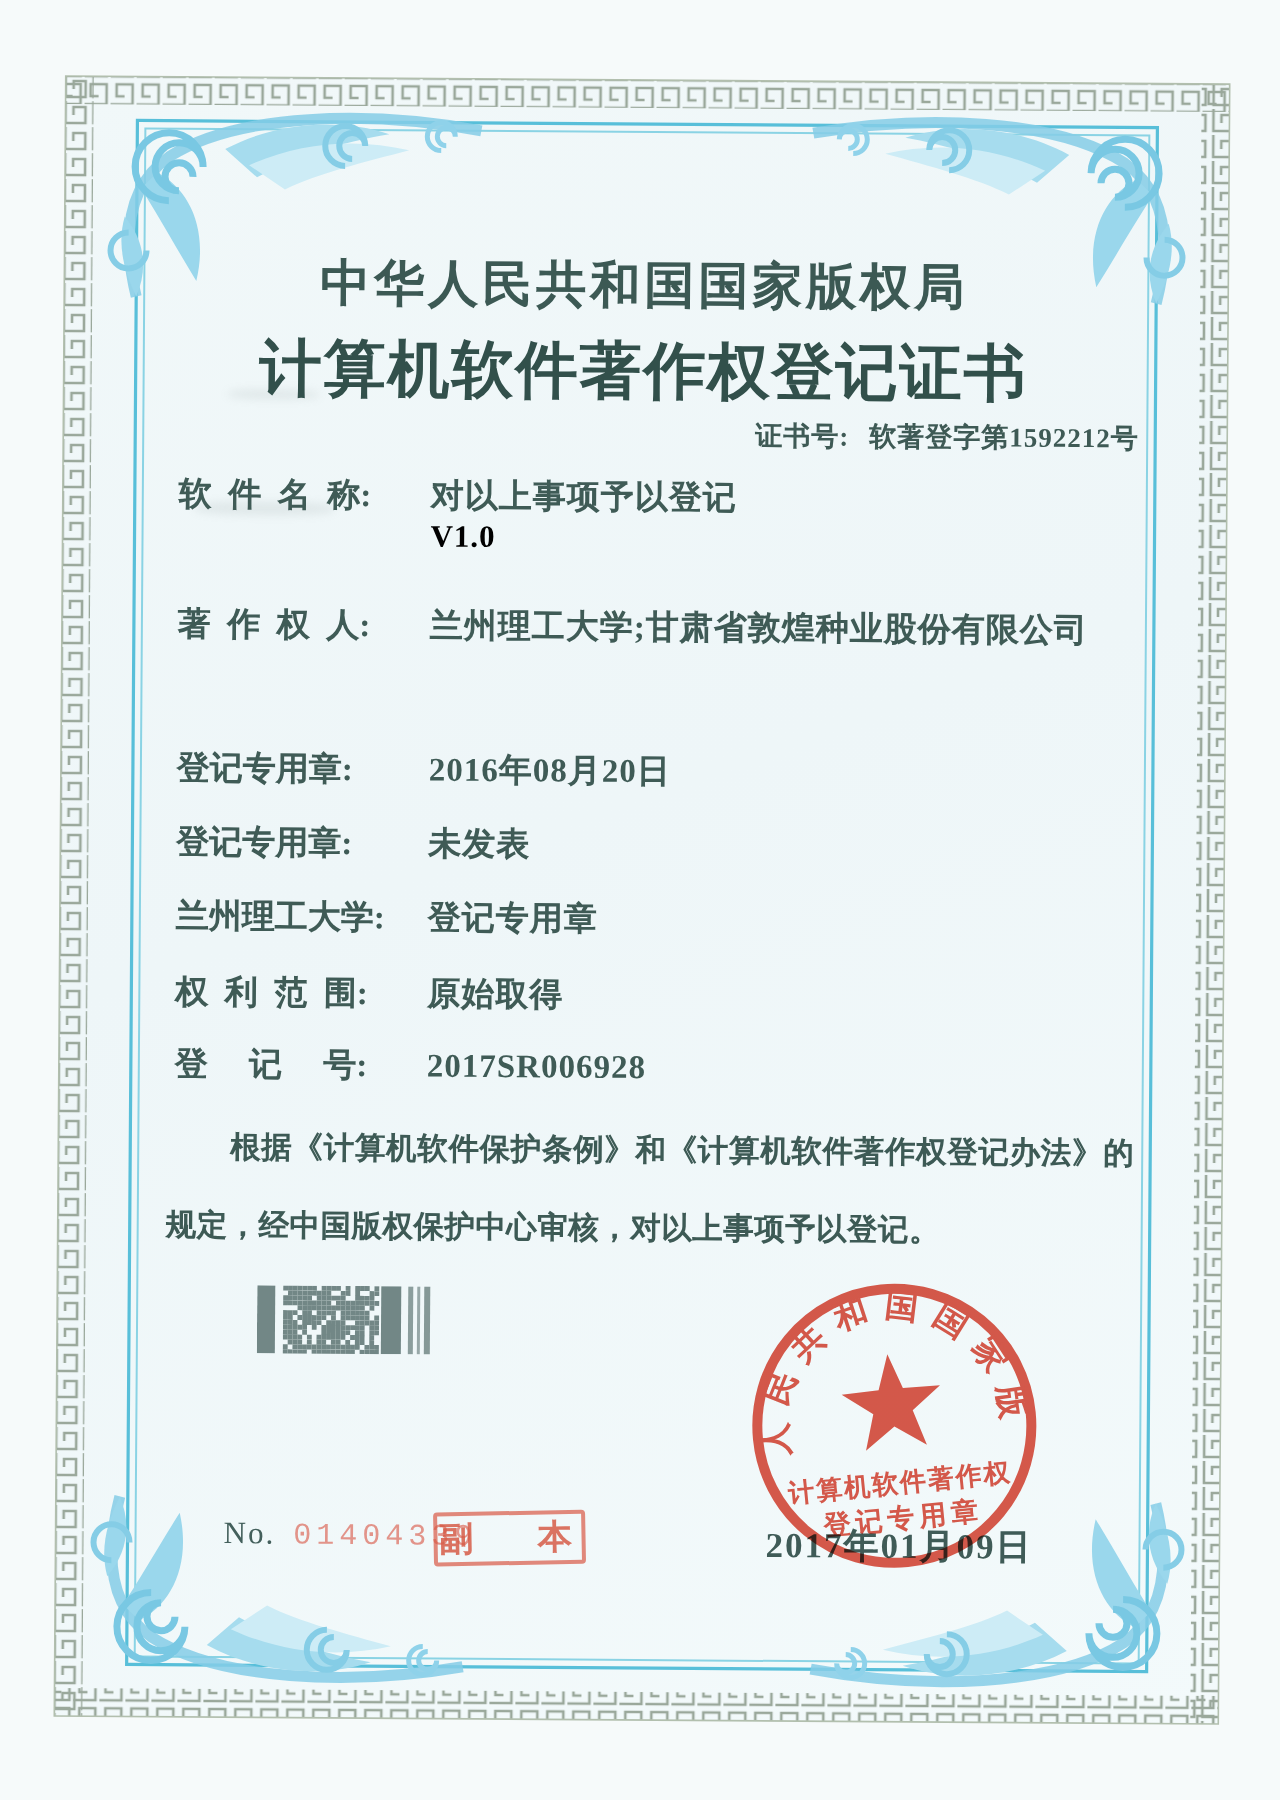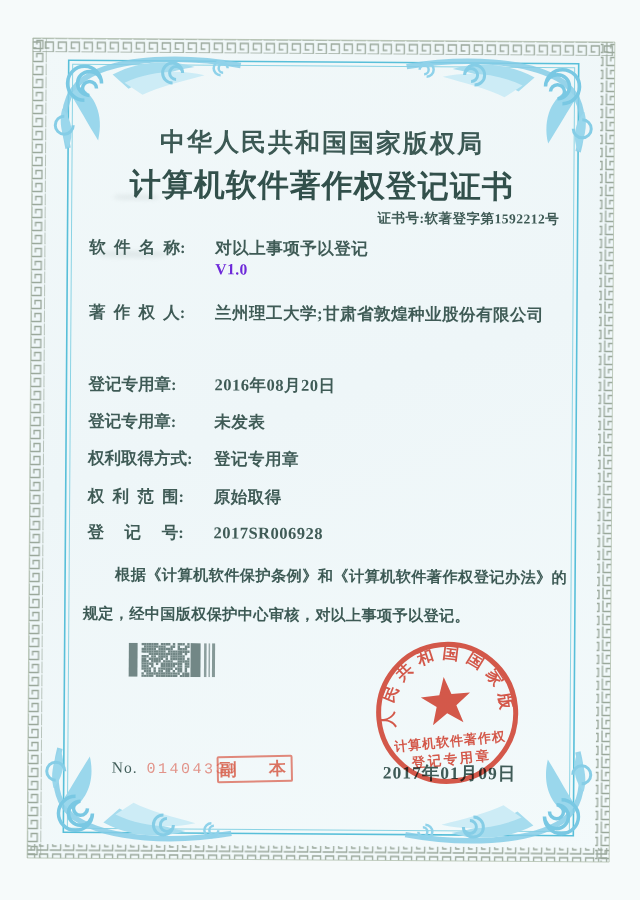--- a/index.html
+++ b/index.html
@@ -20,25 +20,25 @@
   .txt{position:absolute;color:#3e5a55;}
   .issuer{
     left:0;right:0;top:126px;text-align:center;
     font-size:25px;font-weight:bold;letter-spacing:2px;color:#3c5954;
   }
   .cert-title{
     left:0;right:0;top:165px;text-align:center;
     font-size:31px;font-weight:bold;letter-spacing:1px;color:#32504b;
   }
   .certno-line{left:376px;top:209px;font-size:13.5px;font-weight:bold;letter-spacing:.5px;}
-  .certno-line .num{}
+  .certno-line .num{margin-left:10px;}
   .field{position:absolute;left:88px;font-size:16.5px;font-weight:bold;color:#3f5b56;}
   .flabel{white-space:pre;display:inline-block;min-width:112px;}
   .fvalue{margin-left:14px;letter-spacing:.5px;}
-  .v2{position:absolute;left:214px;top:261px;font-size:15.5px;font-weight:bold;color:#6d28d9;letter-spacing:.5px;}
+  .v2{position:absolute;left:214px;top:261px;font-size:15.5px;font-weight:bold;color:#000000;letter-spacing:.5px;}
   .statement{
     position:absolute;left:84px;top:556px;width:484px;
     font-size:15.2px;font-weight:bold;color:#3d5a55;
     line-height:39px;text-indent:32px;letter-spacing:.3px;text-align:justify;
   }
   .barcode{position:absolute;left:130px;top:644px;width:88px;height:34px;opacity:.85;}
   .issue-date{
     position:absolute;left:385px;top:760px;
     font-size:17.5px;font-weight:bold;color:#3f5b57;letter-spacing:1px;
   }
@@ -122,21 +122,21 @@
 
   <div class="field" style="top:375px;">
     <span class="flabel">登记专用章:</span><span class="fvalue">2016年08月20日</span>
   </div>
 
   <div class="field" style="top:412px;">
     <span class="flabel">登记专用章:</span><span class="fvalue">未发表</span>
   </div>
 
   <div class="field" style="top:449px;">
-    <span class="flabel">权利取得方式:</span><span class="fvalue">登记专用章</span>
+    <span class="flabel">兰州理工大学:</span><span class="fvalue">登记专用章</span>
   </div>
 
   <div class="field" style="top:487px;">
     <span class="flabel">权  利  范  围:</span><span class="fvalue">原始取得</span>
   </div>
 
   <div class="field" style="top:523px;">
     <span class="flabel">登     记     号:</span><span class="fvalue">2017SR006928</span>
   </div>
 

